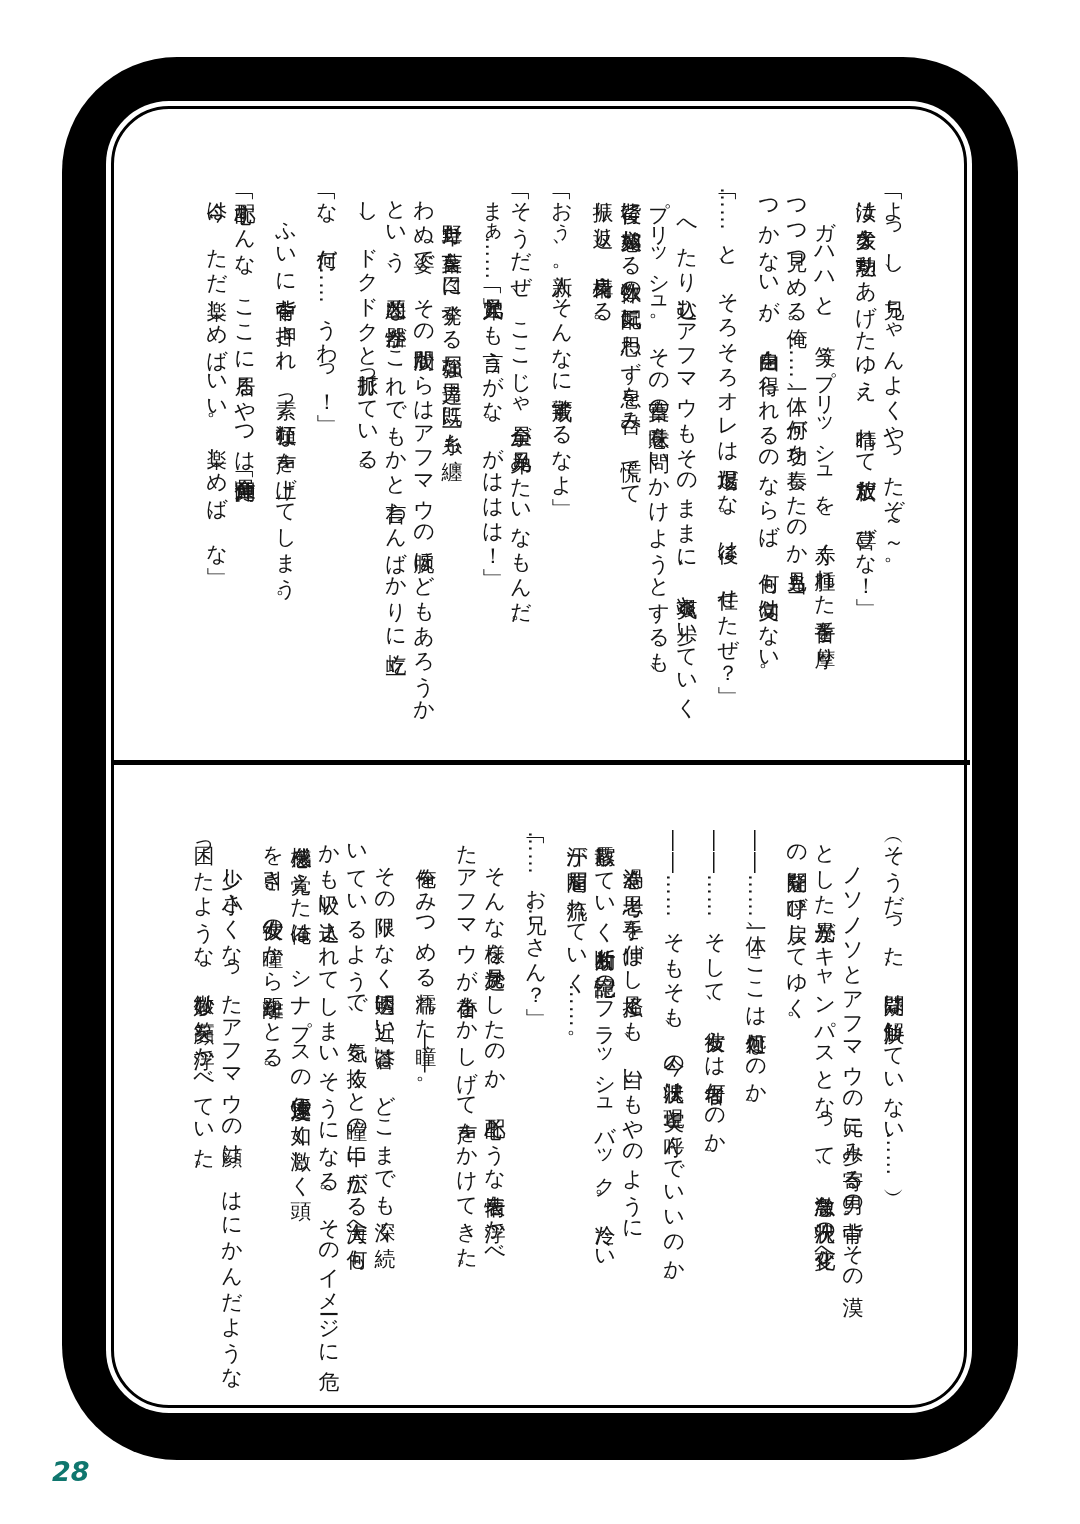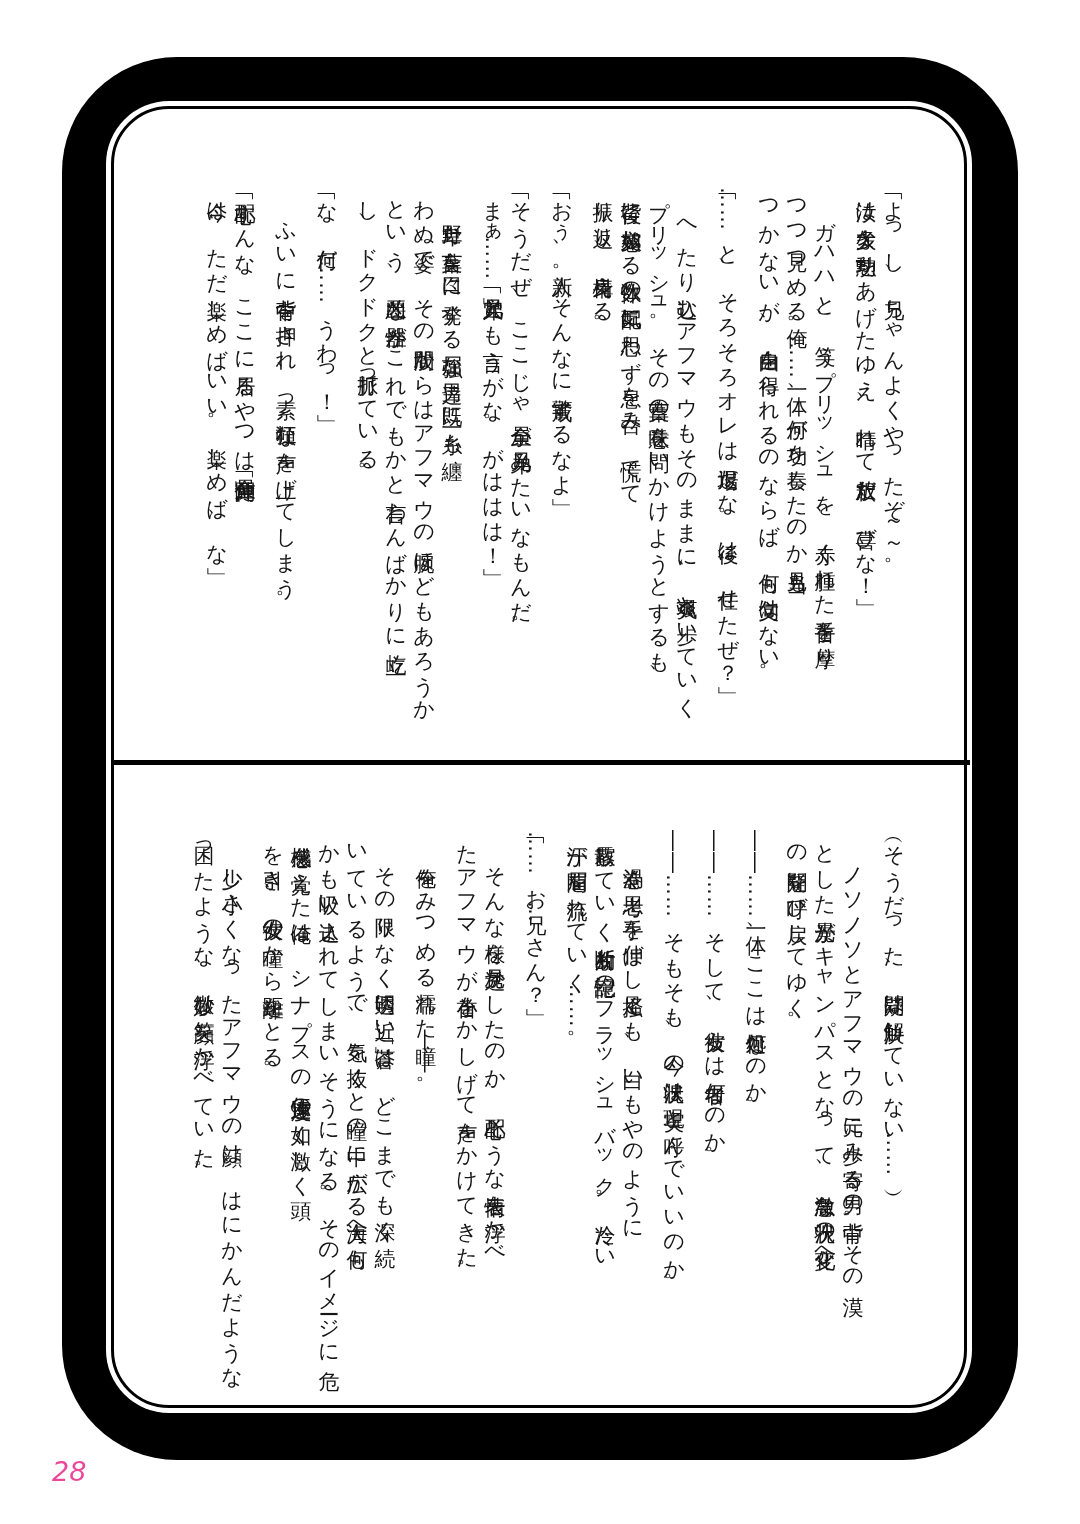--- a/index.html
+++ b/index.html
@@ -73,23 +73,23 @@
     margin: 0;
   }
   .para.indent .line:first-child {
     text-indent: 22px;
   }
   .page-number {
     position: absolute;
     left: 52px;
     top: 1456px;
     font-size: 27px;
-    font-weight: normal;
+    font-weight: bold;
     font-style: italic;
-    color: #ec4899;
+    color: #0f766e;
     letter-spacing: 0px;
   }
 </style>
 </head>
 <body>
 
 <div class="outer-frame"></div>
 <div class="inner-panel"></div>
 
 <div class="text-section top">

